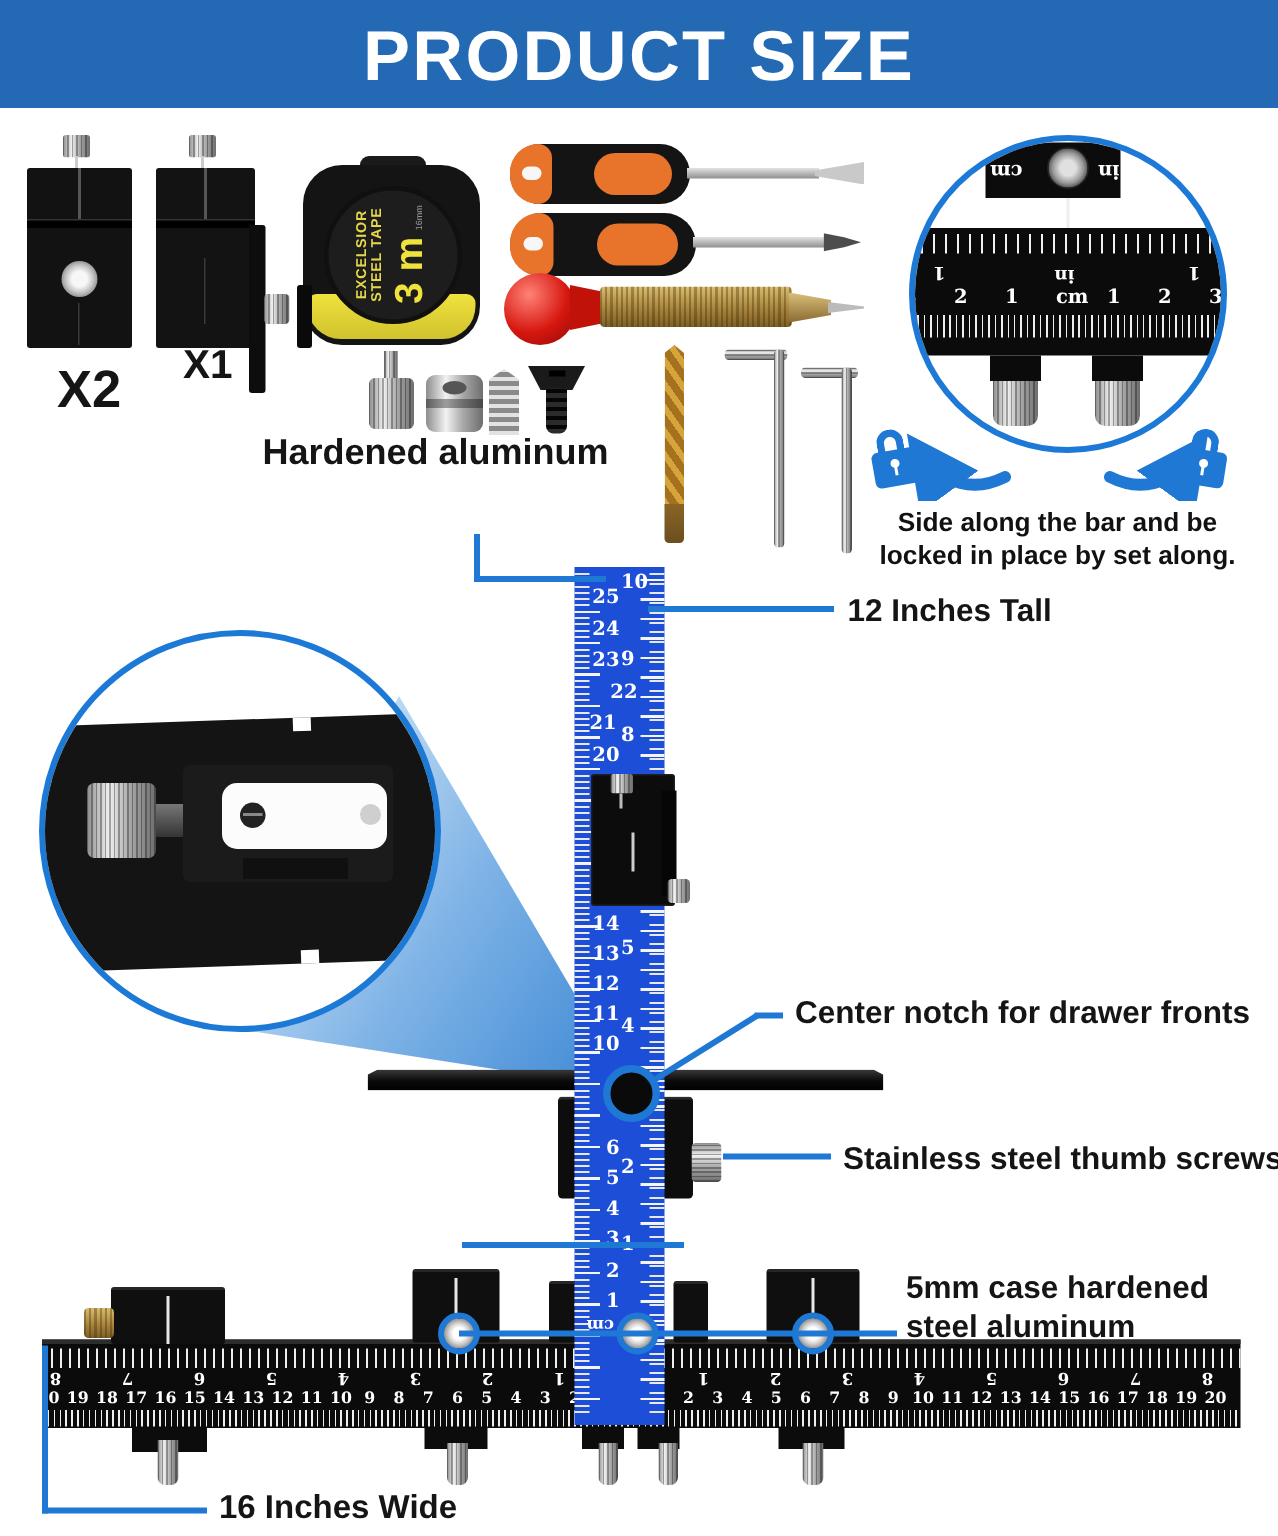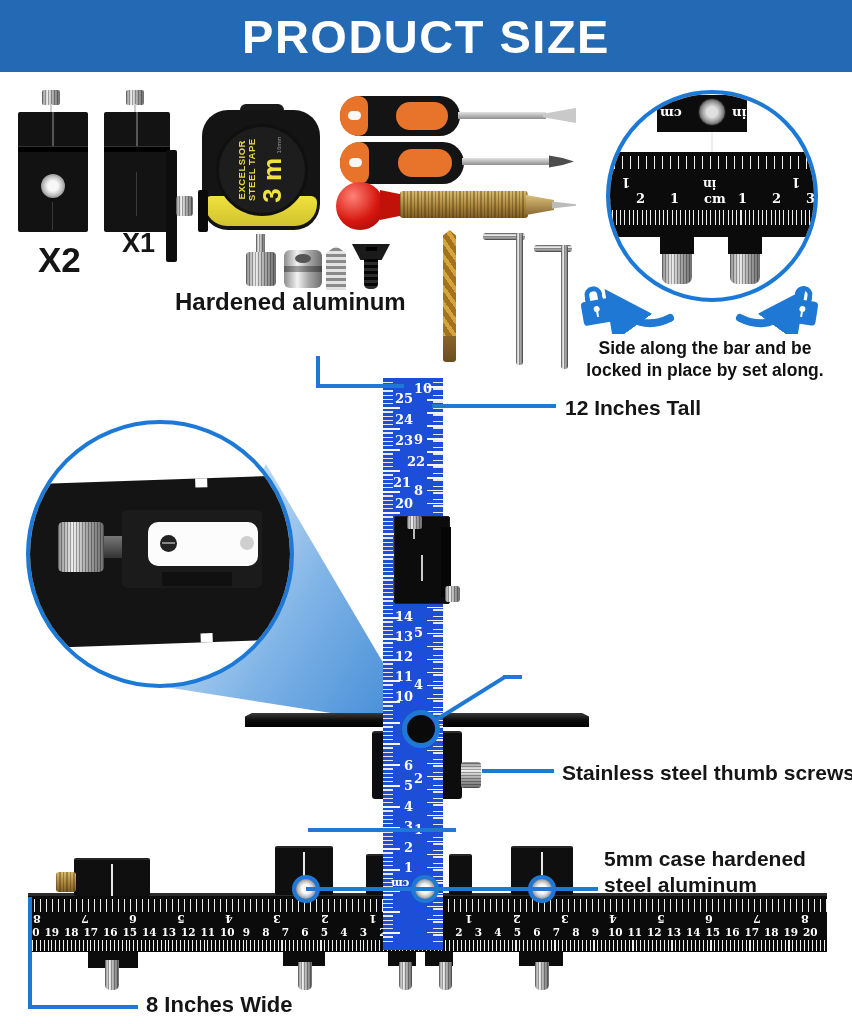--- a/index.html
+++ b/index.html
@@ -340,20 +340,21 @@
   <div class="cline" style="left:432px;top:404px;width:124px;height:4px;"></div>
   <div class="cline" style="left:436px;top:718px;width:81px;height:4px;transform:rotate(-32deg);transform-origin:left center;"></div>
   <div class="cline" style="left:503px;top:675px;width:19px;height:4px;"></div>
   <div class="cline" style="left:482px;top:769px;width:72px;height:4px;"></div>
   <div class="cline" style="left:308px;top:828px;width:148px;height:4px;"></div>
   <div class="cline" style="left:306px;top:887px;width:292px;height:4px;"></div>
   <div class="cline" style="left:28px;top:897px;width:4px;height:112px;"></div>
   <div class="cline" style="left:28px;top:1005px;width:110px;height:4px;"></div>
 
   <div class="callout" style="left:565px;top:396px;">12 Inches Tall</div>
+  <div class="callout" style="left:530px;top:664px;">Center notch for drawer fronts</div>
   <div class="callout" style="left:562px;top:761px;">Stainless steel thumb screws</div>
   <div class="abs" style="left:604px;top:846px;font-weight:700;font-size:21px;color:#151515;line-height:26px;z-index:9;">
     <div>5mm case hardened</div>
     <div>steel aluminum</div>
   </div>
-  <div class="callout" style="left:146px;top:992px;font-size:22px;">8 Inches Wide</div>
+  <div class="callout" style="left:146px;top:992px;font-size:22px;">16 Inches Wide</div>
 
 </div>
 
 </body></html>

